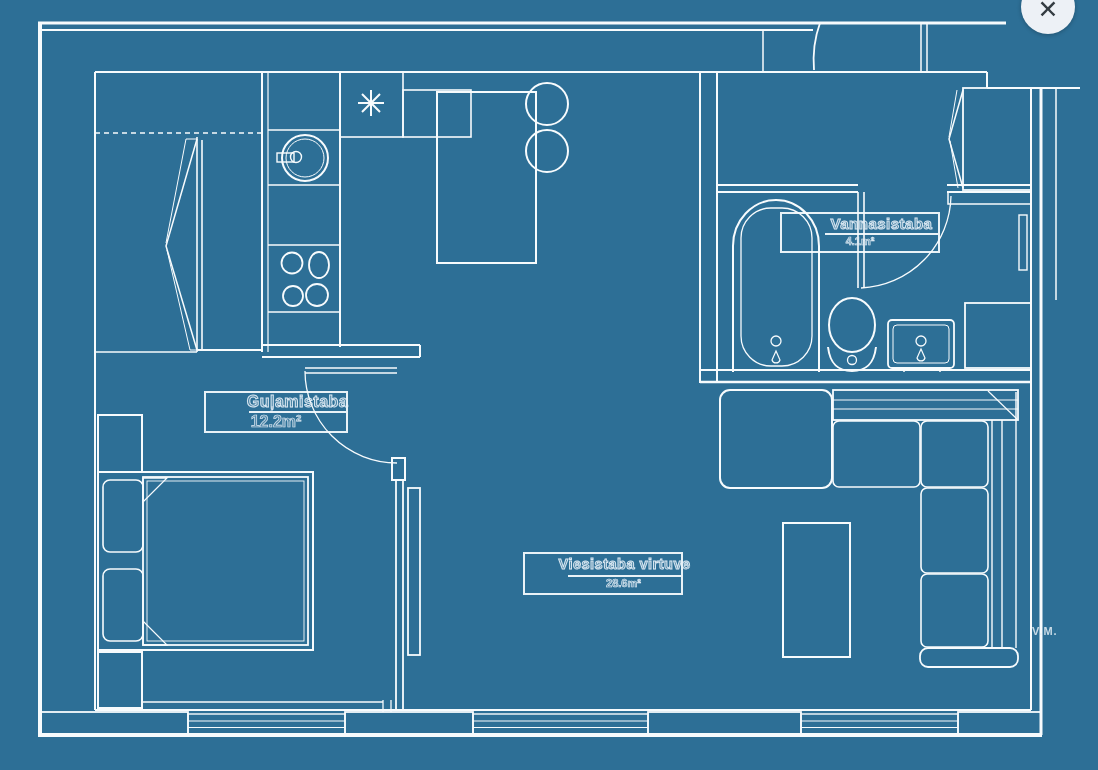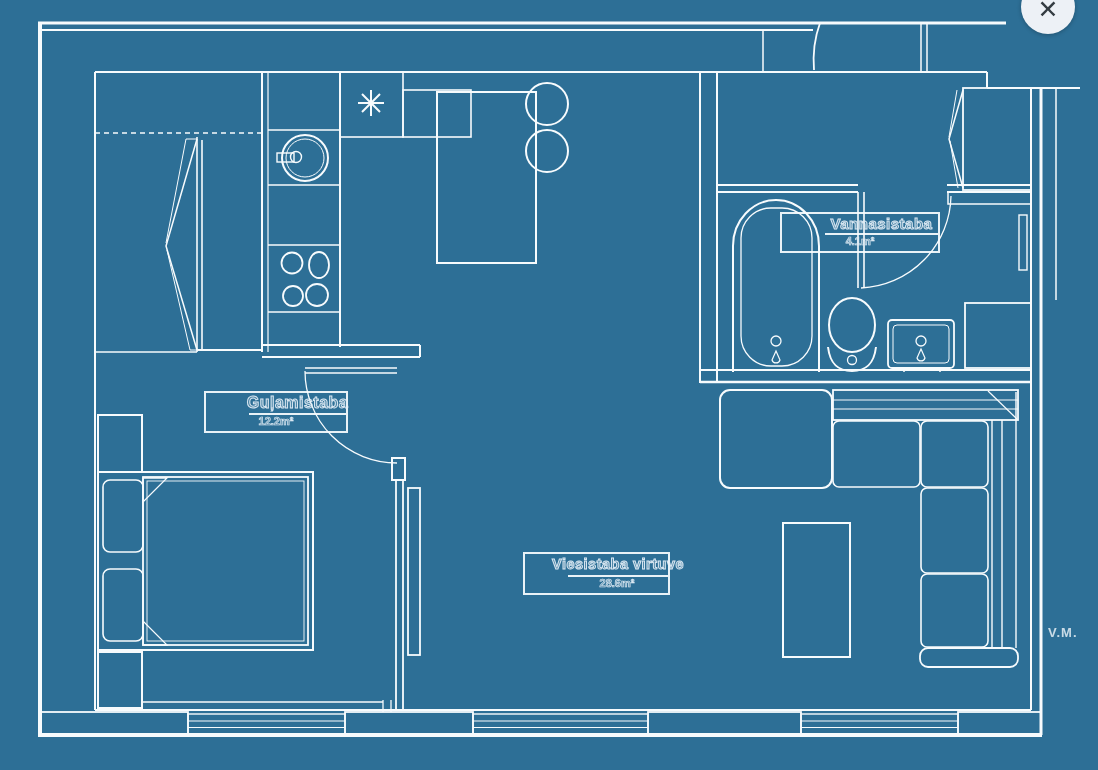--- a/index.html
+++ b/index.html
@@ -16,22 +16,22 @@
   .room-label .area{flex:1;display:flex;align-items:flex-start;justify-content:center;white-space:nowrap;}
   .hollow{color:rgba(255,255,255,.16);-webkit-text-stroke:1px rgba(228,239,247,.92);
       font-weight:700;letter-spacing:.5px;}
   .area .hollow-sm{color:rgba(255,255,255,.2);-webkit-text-stroke:.7px rgba(228,239,247,.92);
       font-weight:700;}
   #closeBtn{position:absolute;left:1021px;top:-20px;width:54px;height:54px;border-radius:50%;
       background:var(--close-bg,#edf1f6);display:flex;align-items:flex-end;justify-content:center;
       cursor:pointer;box-shadow:0 1px 4px rgba(0,0,0,.25);}
   #closeBtn span{font-size:25px;font-weight:700;color:var(--close-x,#343c42);
       line-height:1;margin-bottom:12px;}
-  #initials{position:absolute;left:1032px;top:625px;font-size:13px;
-      color:rgba(235,243,248,.82);letter-spacing:1px;font-weight:700;padding-left:16px;}
+  #initials{position:absolute;left:1032px;top:625px;font-size:11px;
+      color:rgba(235,243,248,.82);letter-spacing:1px;font-weight:700;}
 </style>
 </head>
 <body>
 
 <div id="stage">
 
   <svg id="plan" width="1098" height="770" viewBox="0 0 1098 770">
 
     <g>
       <path d="M38,23 H1006" stroke-width="3"></path>
@@ -180,25 +180,25 @@
   <div class="room-label" style="left:780px;top:212px;width:160px;height:41px;">
     <div class="name hollow" style="font-size:15px;">Vannasistaba</div>
     <div class="area">
         <span class="hollow-sm" style="font-size:11px;">4.1m²</span>
       </div>
   </div>
 
   <div class="room-label" style="left:204px;top:391px;width:144px;height:42px;">
     <div class="name hollow" style="font-size:16px;">Guļamistaba</div>
     <div class="area">
-        <span class="hollow-sm" style="font-size:11px;">12.2m²</span>
+        <span class="hollow-sm" style="font-size:16px;">12.2m²</span>
       </div>
   </div>
 
-  <div class="room-label" style="left:523px;top:552px;width:147px;height:43px;">
+  <div class="room-label" style="left:523px;top:552px;width:160px;height:43px;">
     <div class="name hollow" style="font-size:14.5px;">Viesistaba virtuve</div>
     <div class="area">
         <span class="hollow-sm" style="font-size:11px;margin-left:41px;">28.6m²</span>
       </div>
   </div>
 
   <div id="initials">V.M.</div>
 
   <div id="closeBtn">
     <span>✕</span>

